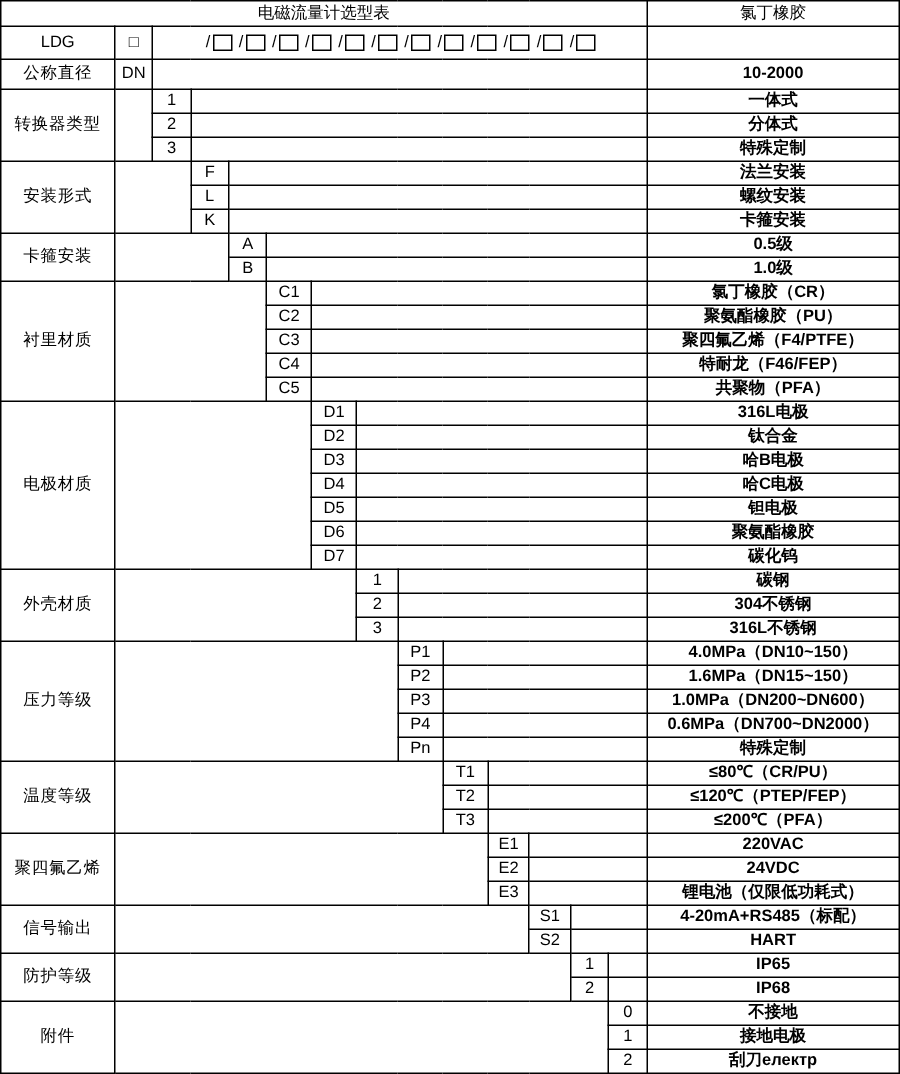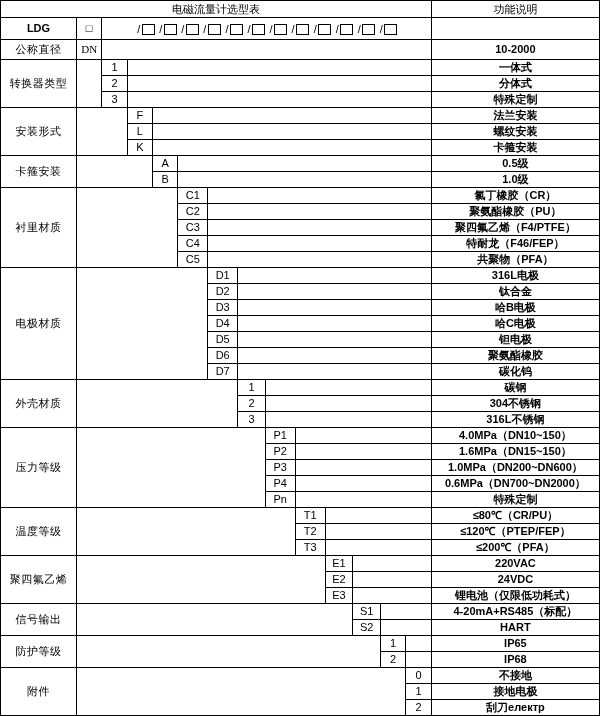--- a/index.html
+++ b/index.html
@@ -64,27 +64,25 @@
     white-space: nowrap;
     font-size: 0;
     text-align: left;
     padding-left: 2px;
   }
   .codeline .slash, .codeline .codebox { font-size: 11px; }
   td.ldg {
     font-size: 11.5px;
     text-align: left;
     padding-left: 4px;
-    font-weight: bold;
   }
   td.dn {
     font-size: 11.5px;
     text-align: left;
     padding-left: 4px;
-    font-family: Liberation Serif, serif;
   }
 </style>
 </head>
 <body>
 
 <table class="spec">
   <colgroup>
     <col style="width:66px">
     <col style="width:22px">
     <col style="width:22px">
@@ -98,21 +96,21 @@
     <col style="width:24px">
     <col style="width:24px">
     <col style="width:22px">
     <col style="width:22px">
     <col style="width:146px">
   </colgroup>
 
   <tbody>
       <tr>
     <td colspan="14" class="title">电磁流量计选型表</td>
-    <td class="title">功能说明</td>
+    <td class="title">氯丁橡胶</td>
   </tr>
 
   <tr style="height:22px">
     <td class="ldg">LDG</td>
     <td>□</td>
     <td colspan="12" class="codeline">
       <span class="slash">/</span><span class="codebox"></span>
       <span class="slash">/</span><span class="codebox"></span>
       <span class="slash">/</span><span class="codebox"></span>
       <span class="slash">/</span><span class="codebox"></span>

